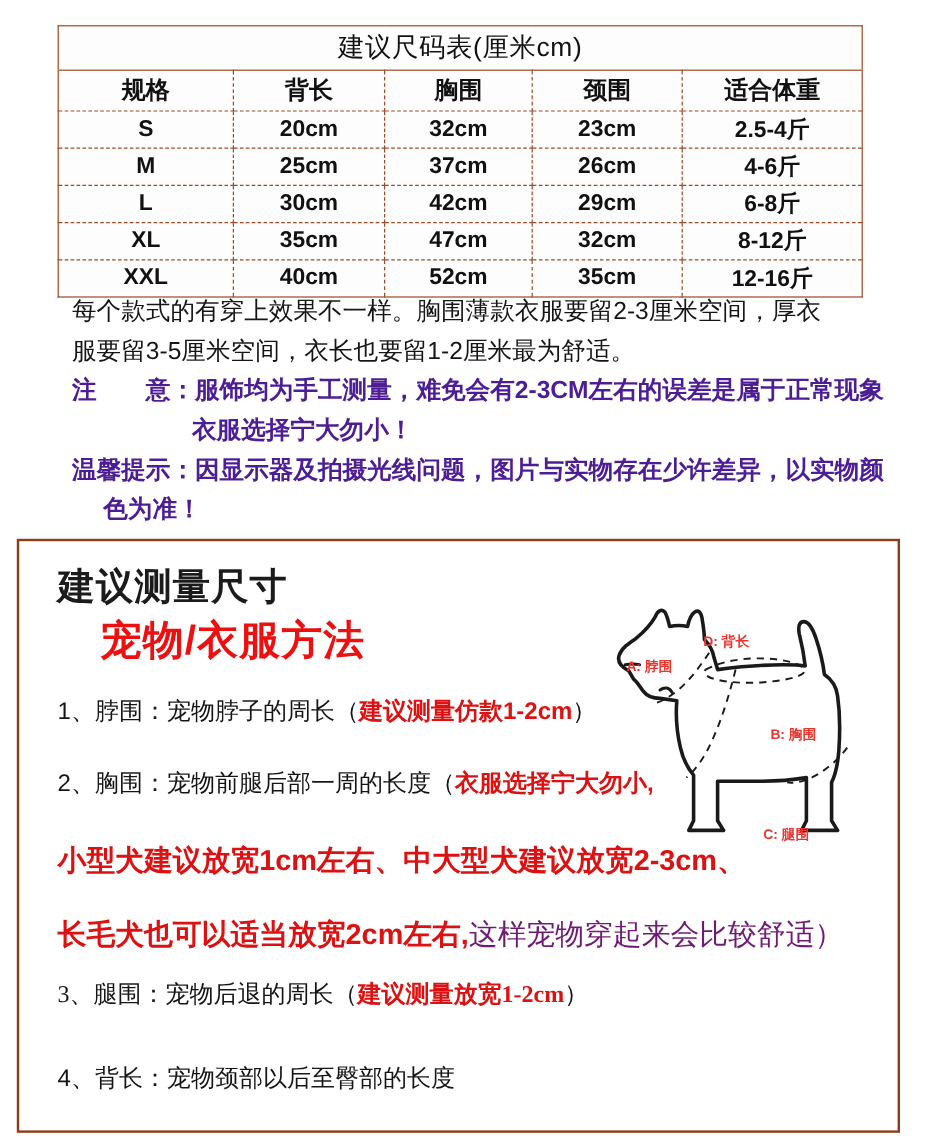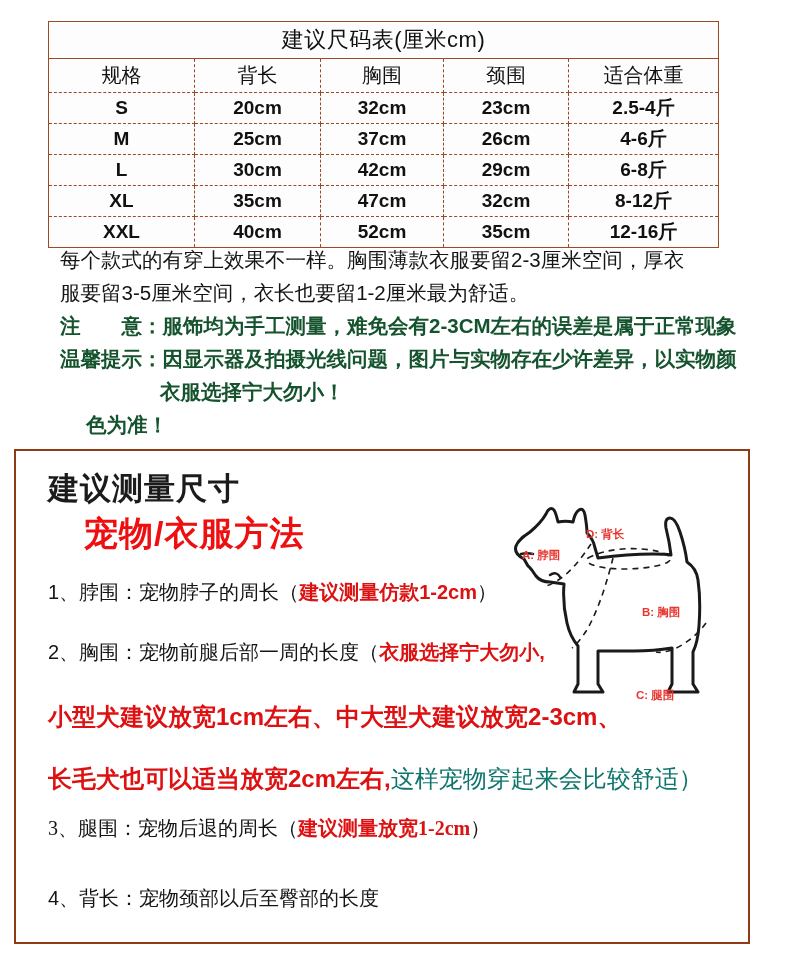--- a/index.html
+++ b/index.html
@@ -41,21 +41,21 @@
     height: 36px;
     font-size: 22px;
     font-weight: bold;
     letter-spacing: 0.5px;
     border-bottom: 1.5px solid #9c4a25;
     margin-top: 20px;
   }
   tr.hdr-row td {
     height: 33px;
     font-size: 20px;
-    font-weight: normal;
+    font-weight: bold;
     border-bottom: 1.5px dashed #9c4a25;
     border-right: 1.5px dashed #9c4a25;
   }
   tr.hdr-row td:last-child { border-right: none; }
   tr.body-row td {
     height: 30px;
     font-size: 19px;
     font-weight: bold;
     border-bottom: 1.5px dashed #9c4a25;
     border-right: 1.5px dashed #9c4a25;
@@ -77,21 +77,21 @@
     top: 243px;
     width: 790px;
   }
   .note-line {
     font-size: 20.5px;
     line-height: 33px;
     white-space: nowrap;
     font-family: "Liberation Sans", "DejaVu Sans", sans-serif;
   }
   .note-black { color: #151515; }
-  .note-red { color: #14532d; font-weight: bold; }
+  .note-red { color: #4c1d95; font-weight: bold; }
   .ind-0 { padding-left: 60px; }
   .ind-1 { padding-left: 60px; }
   .ind-2 { padding-left: 60px; }
   .ind-3 { padding-left: 160px; }
   .ind-4 { padding-left: 60px; }
   .ind-5 { padding-left: 86px; }
 
   
   #measure-box {
     position: absolute;
@@ -130,21 +130,21 @@
     font-family: "Liberation Sans", "DejaVu Sans", sans-serif;
   }
   .step .red { color: #dd1111; font-weight: bold; }
   .step-red-line {
     position: absolute;
     font-size: 24px;
     color: #dd1111;
     font-weight: bold;
     white-space: nowrap;
   }
-  .step-red-line .blk { color: #0f766e; font-weight: normal; }
+  .step-red-line .blk { color: #701a75; font-weight: normal; }
 
   #step1 { left: 32px; top: 128px; }
   #step2 { left: 32px; top: 188px; }
   #step2b { left: 32px; top: 250px; }
   #step2c { left: 32px; top: 312px; }
   #step3 { left: 32px; top: 364px; font-family: Liberation Serif, serif; }
   #step4 { left: 32px; top: 434px; }
 
   
   #dog-diagram {
@@ -226,22 +226,22 @@
         <td>12-16斤</td>
       </tr>
     </tbody>
   </table>
 </div>
 
 <div id="notes">
   <div class="note-line note-black ind-0">每个款式的有穿上效果不一样。胸围薄款衣服要留2-3厘米空间，厚衣</div>
   <div class="note-line note-black ind-1">服要留3-5厘米空间，衣长也要留1-2厘米最为舒适。</div>
   <div class="note-line note-red ind-2">注　　意：服饰均为手工测量，难免会有2-3CM左右的误差是属于正常现象</div>
+  <div class="note-line note-red ind-3">衣服选择宁大勿小！</div>
   <div class="note-line note-red ind-4">温馨提示：因显示器及拍摄光线问题，图片与实物存在少许差异，以实物颜</div>
-  <div class="note-line note-red ind-3">衣服选择宁大勿小！</div>
   <div class="note-line note-red ind-5">色为准！</div>
 </div>
 
 <div id="measure-box">
 
   <div id="measure-title-1">建议测量尺寸</div>
   <div id="measure-title-2">宠物/衣服方法</div>
 
   <div class="step" id="step1"><span>1、脖围：宠物脖子的周长（</span><span class="red">建议测量仿款1-2cm</span><span>）</span></div>
 

